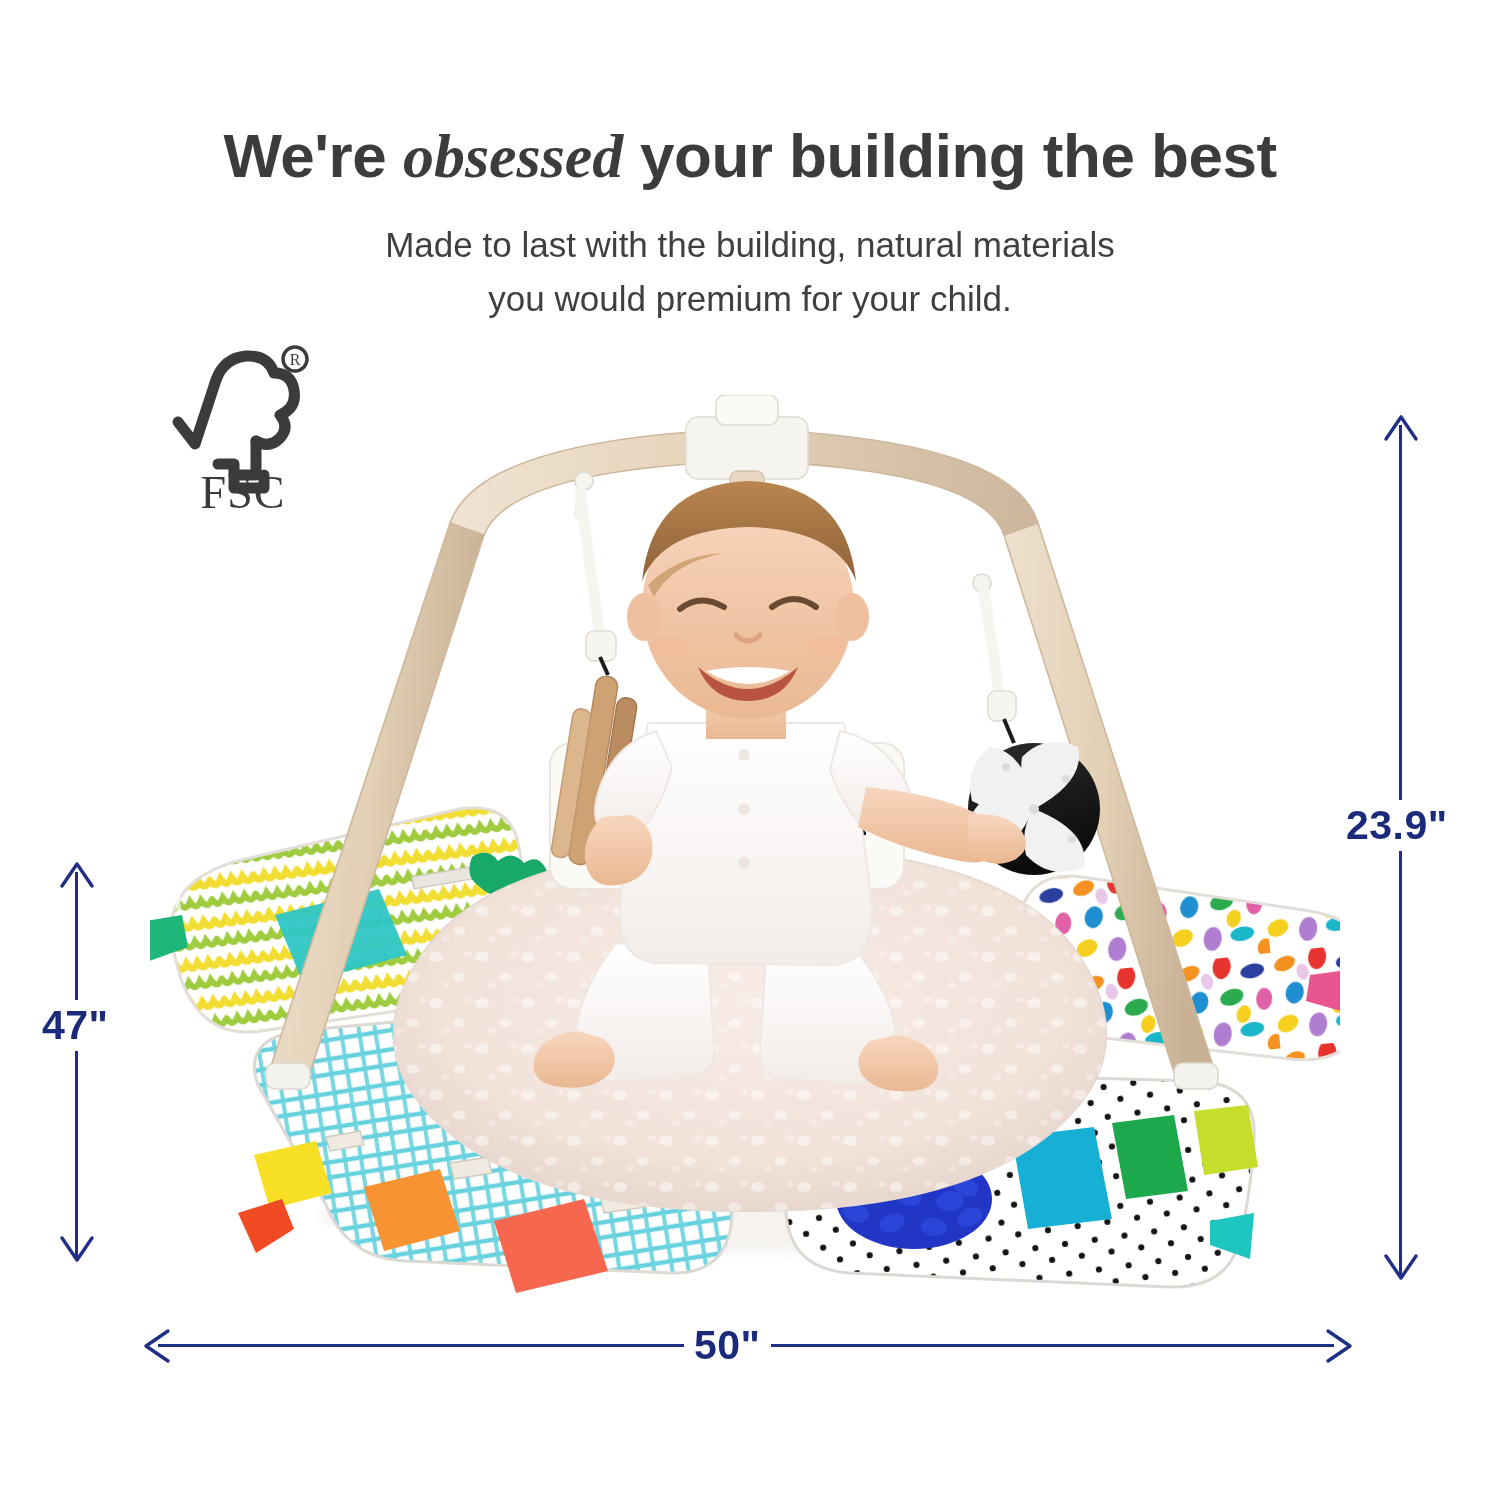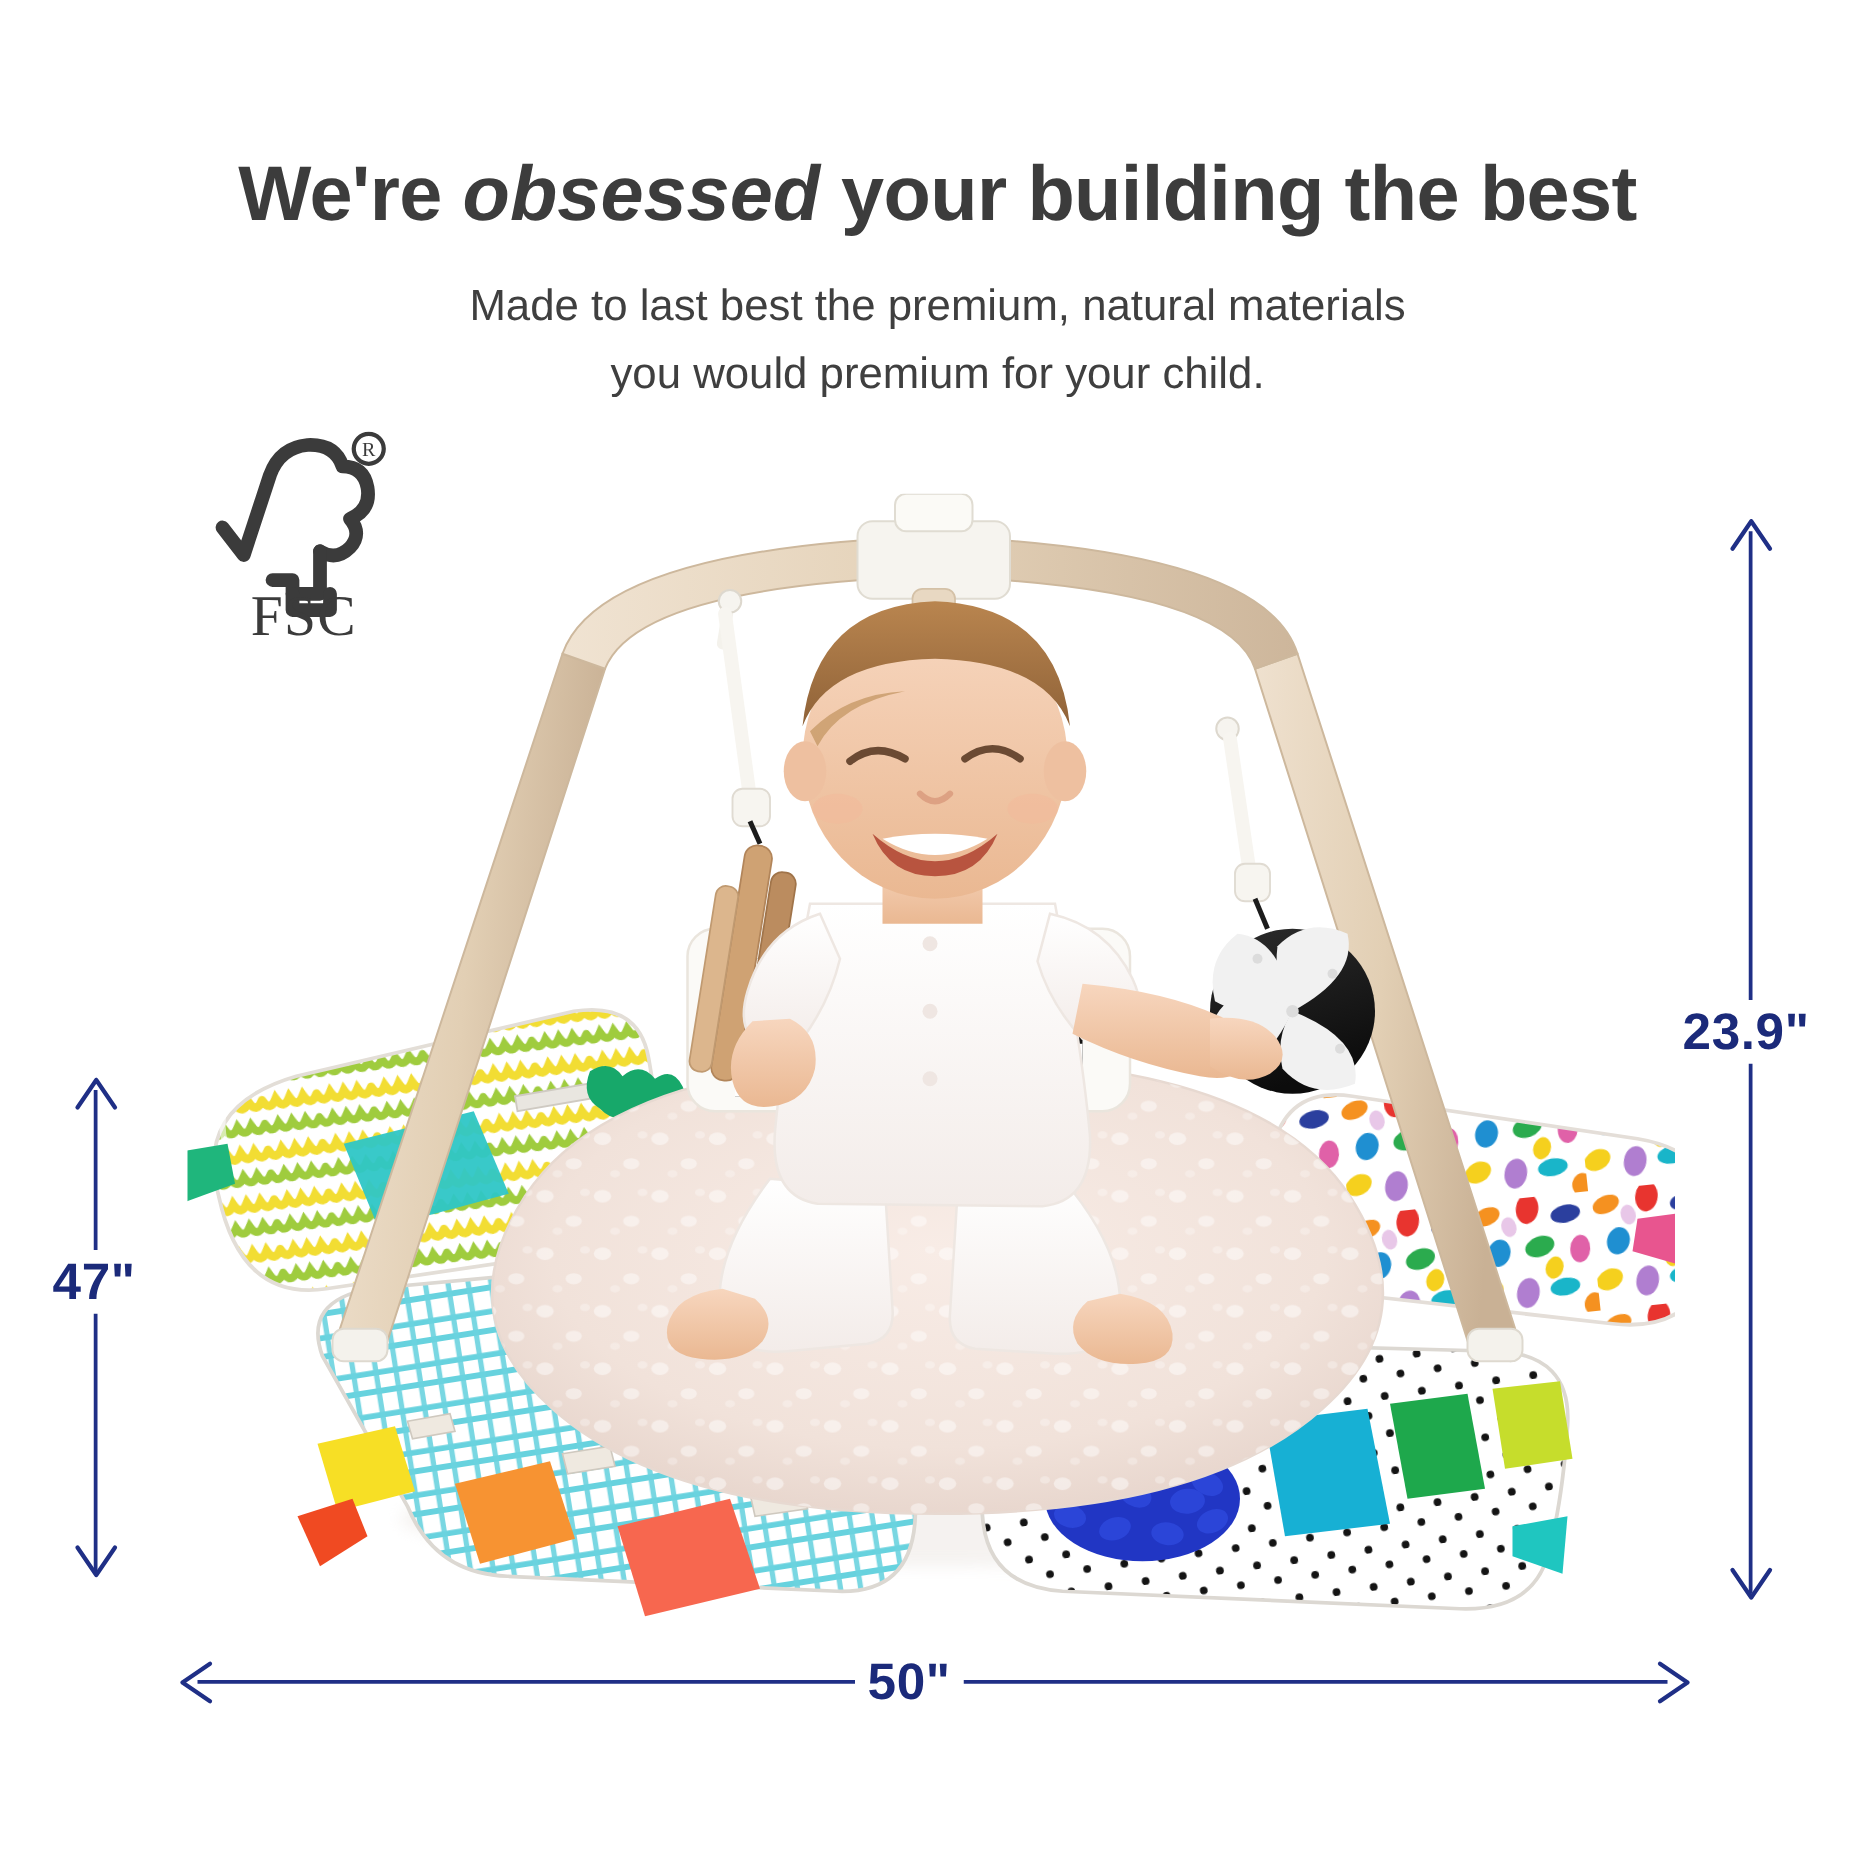--- a/index.html
+++ b/index.html
@@ -14,21 +14,21 @@
 
   
   .headline {
     position: absolute; left: 0; right: 0; top: 123px;
     text-align: center;
     font-size: 62px; font-weight: 700; color: #3c3c3c;
     letter-spacing: -0.5px; line-height: 1.05;
     white-space: nowrap;
   }
   .headline .emph {
-    font-family: Liberation Sans, sans-serif;
+    font-family: Liberation Serif, serif;
     font-style: italic; font-weight: 700;
     letter-spacing: 0px;
   }
   .subline {
     position: absolute; left: 50%; top: 218px;
     transform: translateX(-50%);
     width: 1050px; text-align: center;
     font-size: 35px; font-weight: 400; color: #3f3f3f;
     line-height: 1.55;
   }
@@ -55,21 +55,21 @@
 </head>
 <body>
 
 <div class="stage">
 
   <div class="headline">
     <span>We're </span><span class="emph">obsessed</span><span> your building the best</span>
   </div>
 
   <div class="subline">
-    <div>Made to last best the premium, natural materials</div>
+    <div>Made to last with the building, natural materials</div>
     <div>you would premium for your child.</div>
   </div>
 
   <div class="fsc">
     <svg viewBox="0 0 150 165" aria-hidden="true">
       <g fill="none" stroke="#3b3b3b" stroke-width="11" stroke-linecap="round" stroke-linejoin="round">
 
         <path d="M10 77 L27 99 L48 35 Q56 13 78 11 Q100 10 106 28 Q123 28 126 45 Q129 63 112 70 Q122 82 112 93 Q101 104 88 96"></path>
 
         <path d="M88 96 L88 130 L66 130 L66 119 L50 119"></path>

